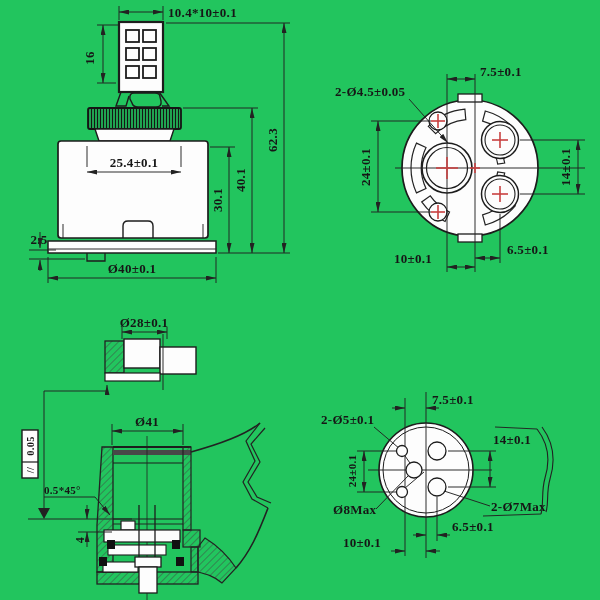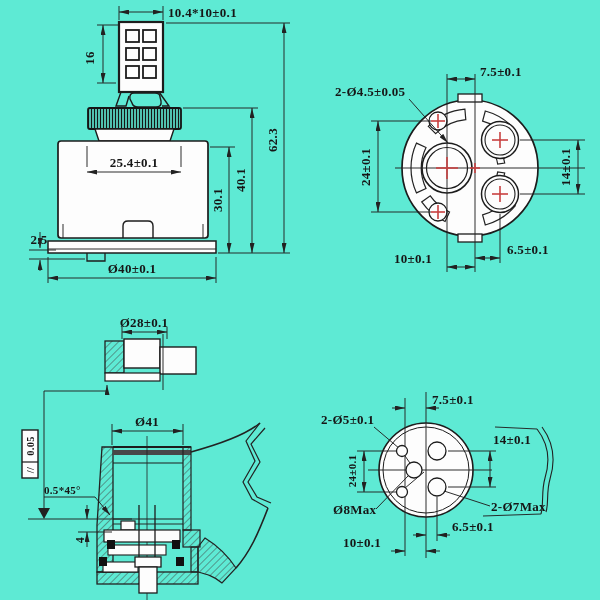--- a/index.html
+++ b/index.html
@@ -1,16 +1,16 @@
 <!DOCTYPE html>
 <html><head>
 <meta charset="utf-8">
 <style>
   html,body{margin:0;padding:0;background:#ffffff;}
-  #page{width:600px;height:600px;background:#5eead4;position:relative;overflow:hidden;}
+  #page{width:600px;height:600px;background:#22c55e;position:relative;overflow:hidden;}
   svg{display:block;}
   text{font-family:"Liberation Serif","DejaVu Serif",serif;font-weight:700;fill:#161616;letter-spacing:.3px;}
   .dim{font-size:13px;}
   .dimS{font-size:11px;}
   .ln{stroke:#222;stroke-width:.95;fill:none;}
   .thick{stroke:#1c1c1c;fill:none;}
   .white{fill:#fdfdfd;}
 </style>
 </head>
 <body>

